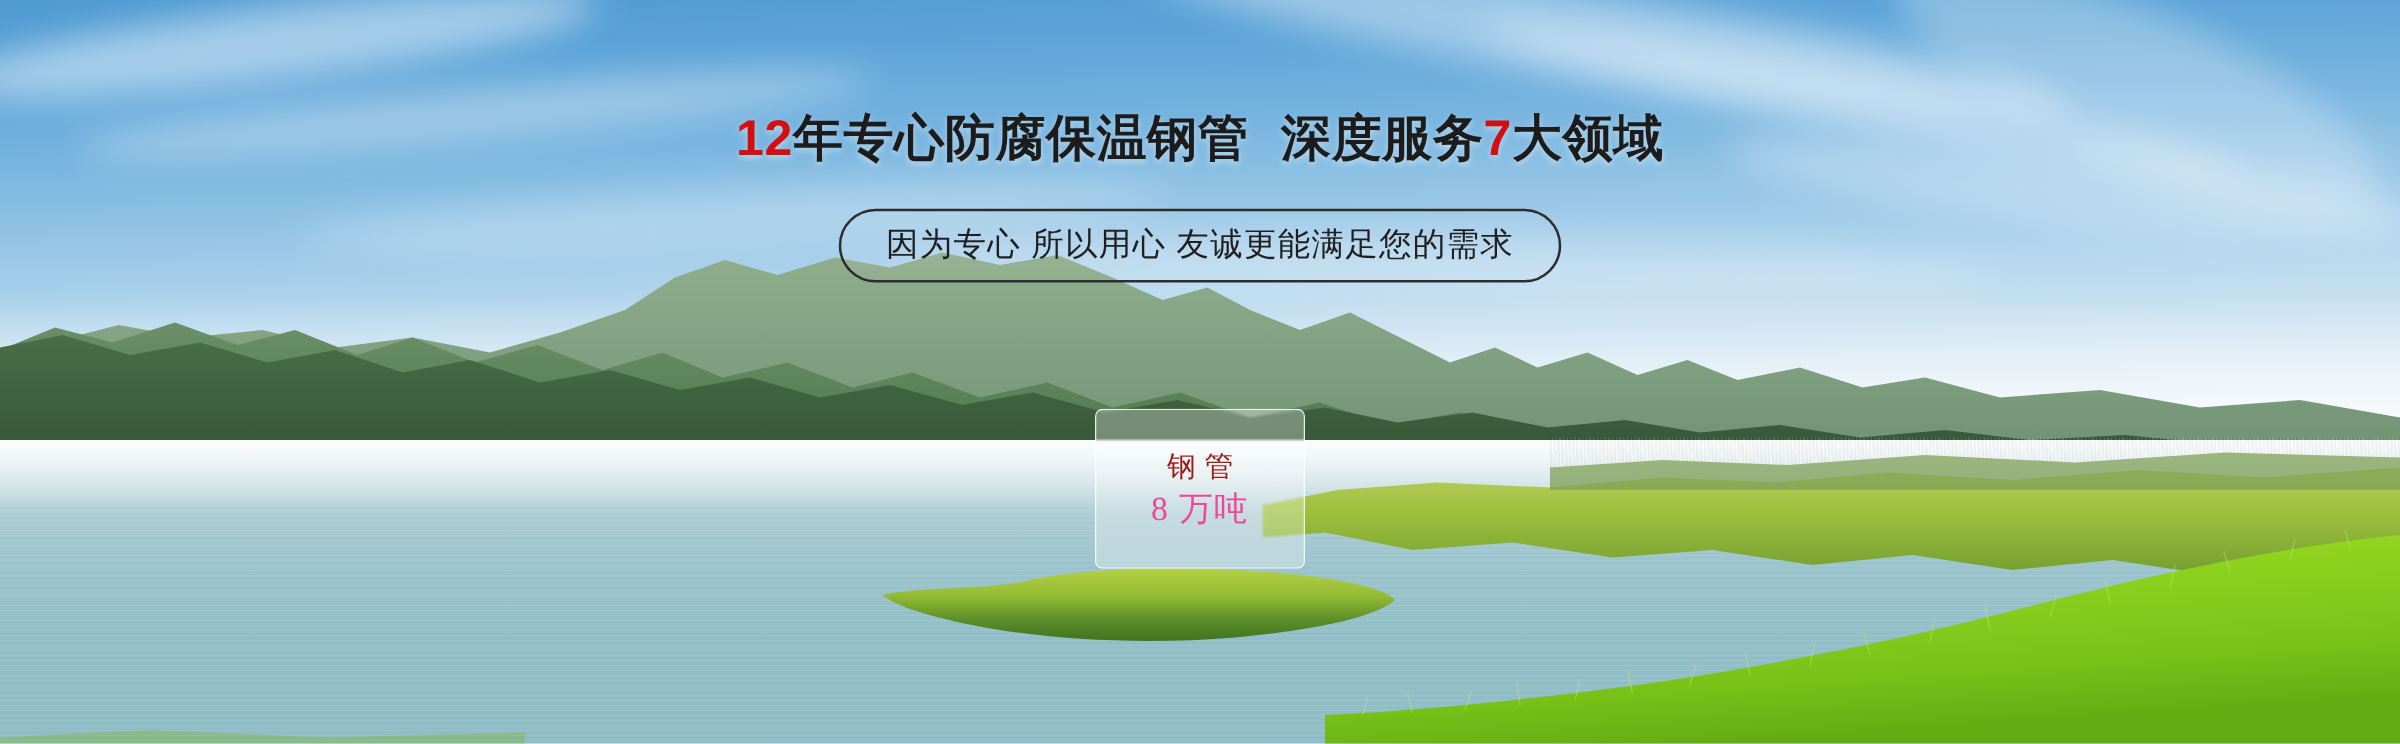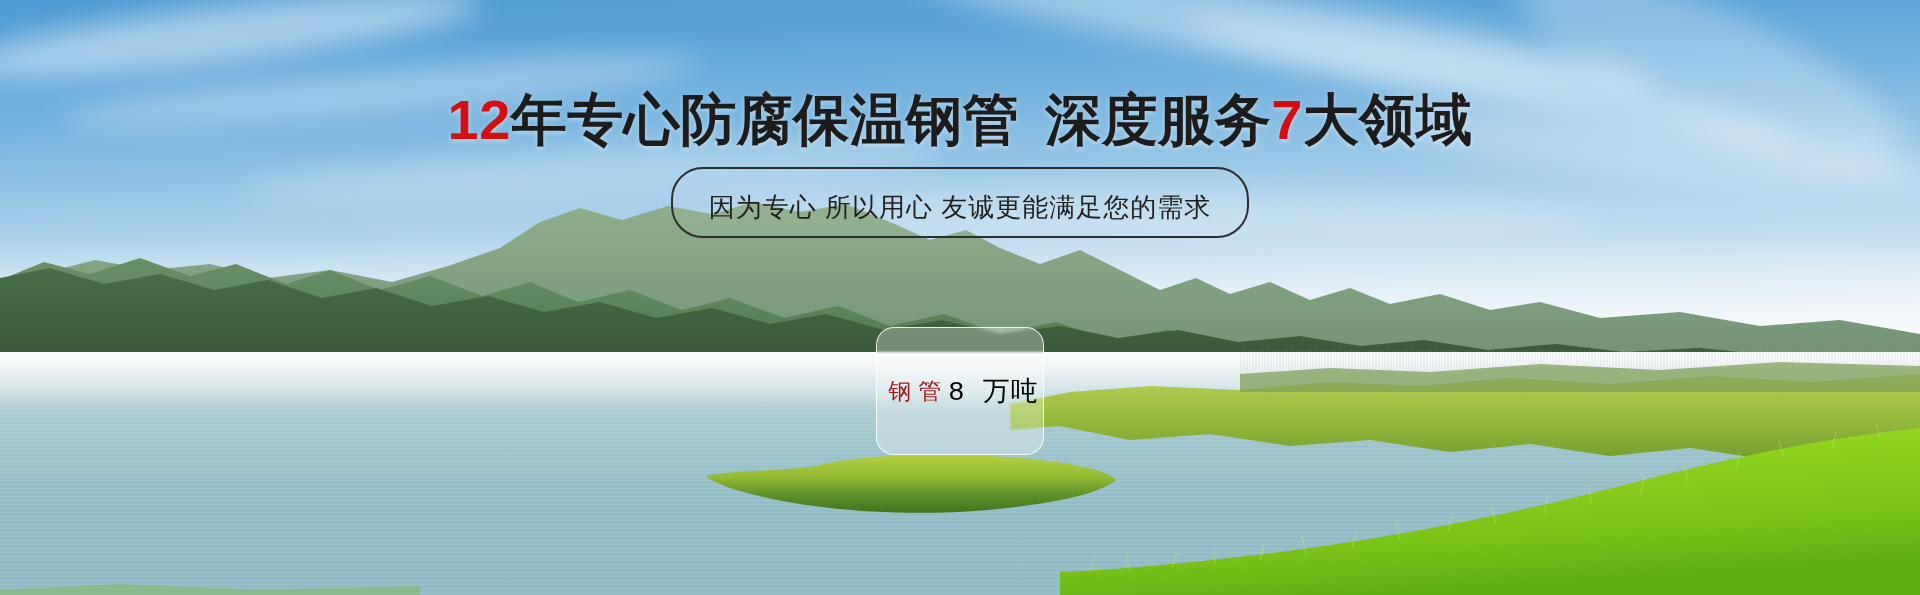--- a/index.html
+++ b/index.html
@@ -74,66 +74,66 @@
   .shape{position:absolute;}
   .grass-texture{
     background-image:repeating-linear-gradient(88deg,
       rgba(255,255,255,.18) 0 1px, rgba(0,0,0,.05) 1px 3px);
   }
 
   
   .headline{
     position:absolute; top:83px; left:0; width:100%;
     text-align:center;
-    font-size:56px;
+    font-size:40px;
     font-weight:bold;
     letter-spacing:.5px;
     color:#1c1c1c;
     white-space:nowrap;
     text-shadow:0 2px 5px rgba(255,255,255,.45);
   }
   .headline .num{color:#d30f12;}
   .headline .gap{display:inline-block;width:26px;}
 
   .subline-wrap{
     position:absolute; top:167px; left:0; width:100%;
     display:flex; justify-content:center;
   }
   .subline{
     border:2px solid #2d2d2d;
     border-radius:32px;
-    padding:21px 36px 11px;
+    padding:9px 36px 11px;
     font-size:26px;
     color:#1f1f1f;
     letter-spacing:1px;
     white-space:nowrap;
     background:rgba(255,255,255,.06);
   }
 
   
   .cards{
     position:absolute; top:327px; left:0; width:100%;
     display:flex; justify-content:center; gap:22px;
   }
   .card{
     width:168px; height:128px;
     border:1px solid rgba(255,255,255,.85);
-    border-radius:18px;
+    border-radius:6px;
     background:rgba(255,255,255,.30);
     backdrop-filter:blur(1px);
-    display:flex; 
+    display:flex; flex-direction:column;
     align-items:center; justify-content:center;
   }
   .card .label{
     font-size:23px; color:#9b1b1b; letter-spacing:7px;
     text-indent:7px; font-weight:500;
   }
   .card .value{
-    font-size:27px; color:#000000; letter-spacing:1px;
-    font-family:Liberation Mono, monospace;
+    font-size:27px; color:#ec4899; letter-spacing:1px;
+    font-family:Liberation Serif, serif;
   }
   .card .value sup{font-size:.6em;vertical-align:super;}
 </style>
 </head>
 <body>
 
 <div class="banner">
 
   <div class="sky">
     <div class="cloud c1"></div>

